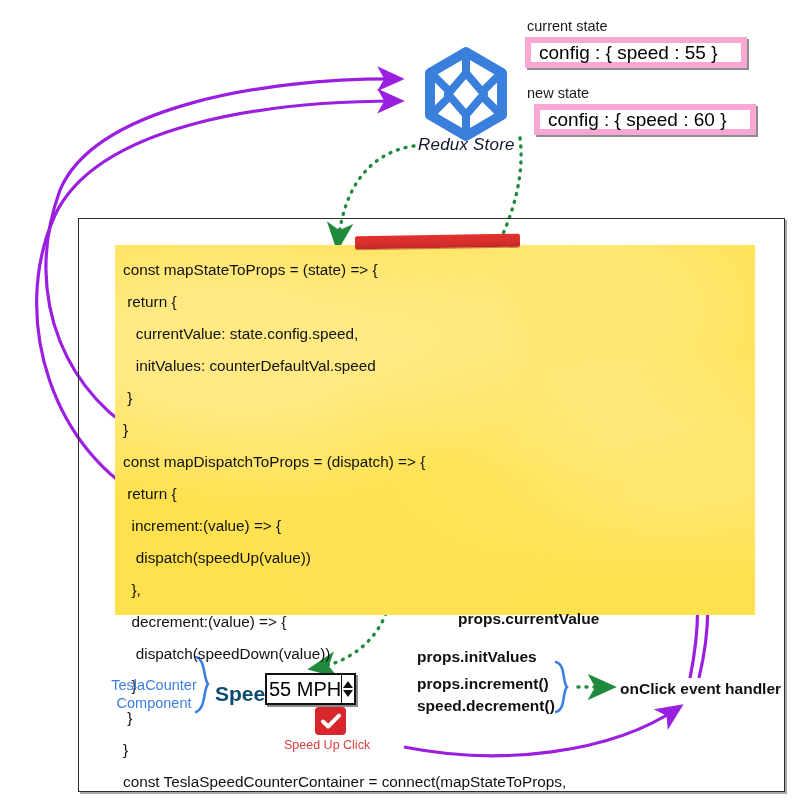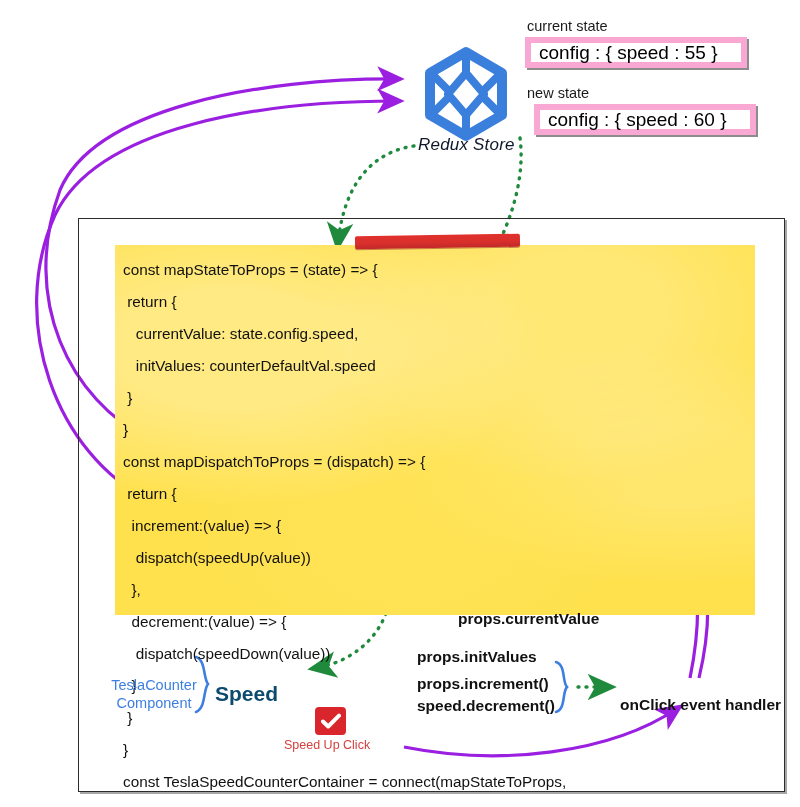--- a/index.html
+++ b/index.html
@@ -113,21 +113,21 @@
   .props-line{
     position:absolute;font-size:15.5px;font-weight:bold;color:#111;white-space:nowrap;
   }
   #p1{left:417px;top:610px;margin-left:41px;}
   #p2{left:417px;top:648px;}
   #p3{left:417px;top:675px;}
   #p4{left:417px;top:697px;}
 
   #onclick-label{
     position:absolute;left:620px;top:680px;
-    font-size:15.5px;font-weight:bold;color:#111;white-space:nowrap;margin-top:16px;
+    font-size:15.5px;font-weight:bold;color:#111;white-space:nowrap;
   }
 </style>
 </head>
 <body>
 
 <div id="stage">
 
   <svg id="overlay" viewBox="0 0 800 807">
     <defs>
       <marker id="ph" markerWidth="9" markerHeight="9" refX="6.5" refY="4.5" orient="auto">
@@ -209,20 +209,27 @@
   </div>
   <div id="red-bar"></div>
 
   <div class="blue-text" id="tesla-counter-label">
     <div>TeslaCounter</div>
     <div>Component</div>
   </div>
 
   <div id="speed-label">Speed</div>
 
+  <div id="spinner">
+    <div id="spinner-value">55 MPH</div>
+    <div id="spinner-arrows">
+      <div class="sp-up"></div>
+      <div class="sp-down"></div>
+    </div>
+  </div>
 
   <div id="check-btn">
     <svg width="20" height="16" viewBox="0 0 20 16">
       <path d="M2 8.5 L7.2 13.5 L18 2.6" fill="none" stroke="#ffffff" stroke-width="4" stroke-linecap="round" stroke-linejoin="round"></path>
     </svg>
   </div>
   <div id="speed-up-click">Speed Up Click</div>
 
   <div class="props-line" id="p1">props.currentValue</div>
   <div class="props-line" id="p2">props.initValues</div>

